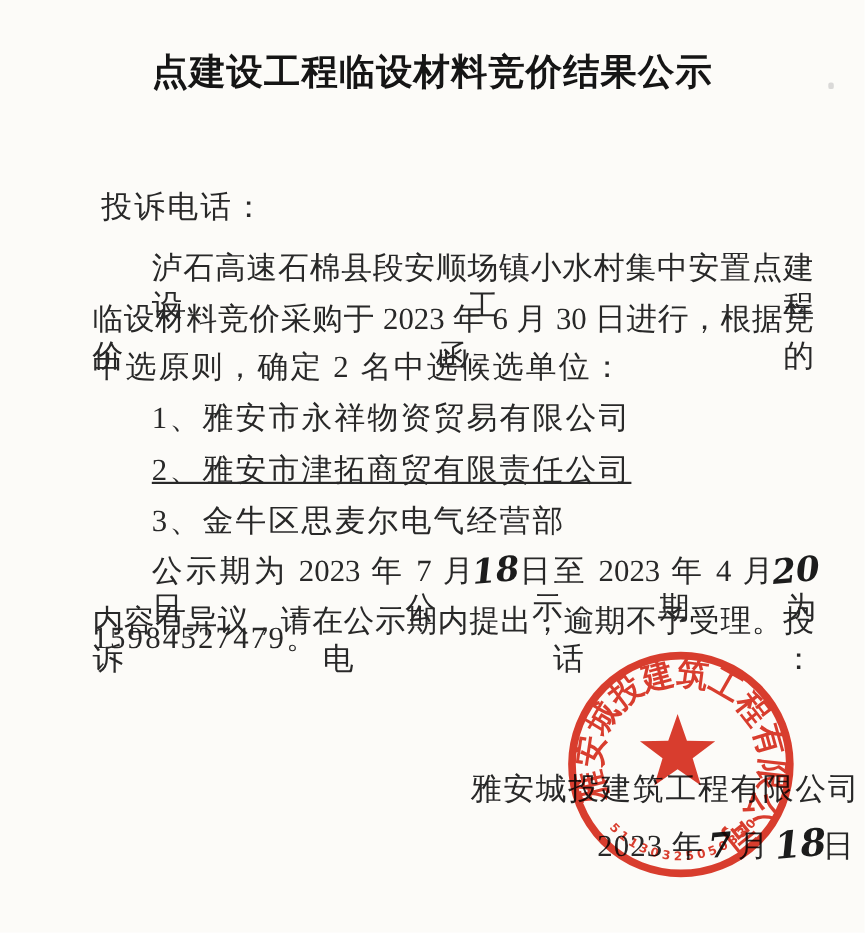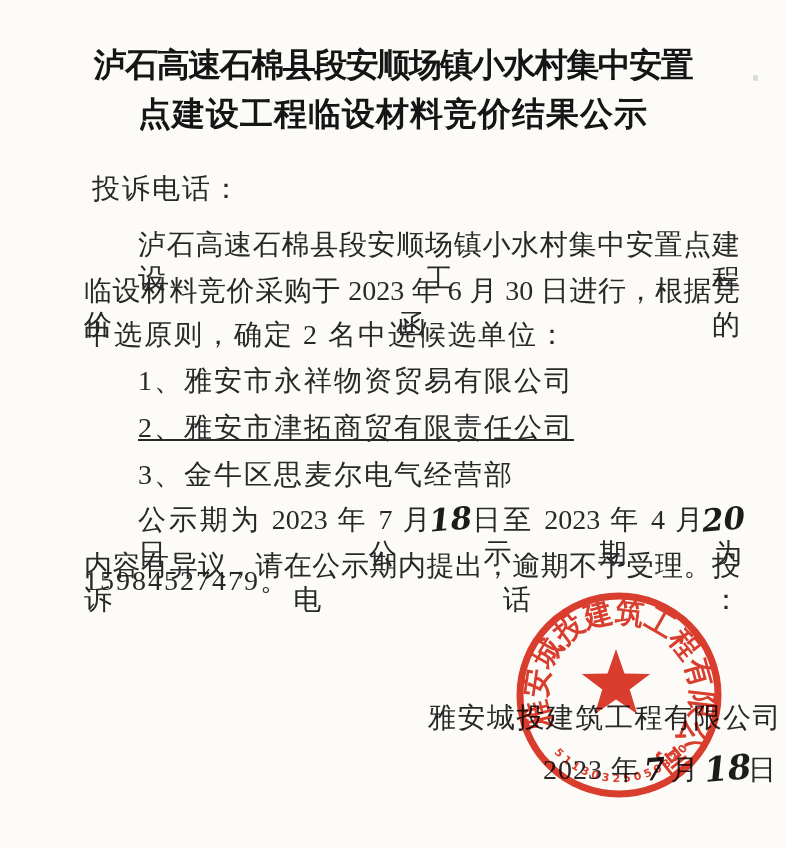--- a/index.html
+++ b/index.html
@@ -62,21 +62,20 @@
     width:5px;height:6px;border-radius:2px;
     background:#bdbdbd;opacity:.55;
   }
 </style>
 </head>
 <body>
 
 <div class="page">
 
   <div class="title">
-    <span class="t1">泸石高速石棉县段安顺场镇小水村集中安置</span>
     <span class="t2">点建设工程临设材料竞价结果公示</span>
   </div>
 
   <div class="line" style="left:92px;top:172px;">投诉电话：</div>
 
   <div class="line just" style="left:138px;top:228px;width:602px;">泸石高速石棉县段安顺场镇小水村集中安置点建设工程</div>
   <div class="line just" style="left:84px;top:274px;width:656px;">临设材料竞价采购于 2023 年 6 月 30 日进行，根据竞价函的</div>
   <div class="line" style="left:84px;top:318px;">中选原则，确定 2 名中选候选单位：</div>
 
   <div class="line" style="left:138px;top:364px;">1、雅安市永祥物资贸易有限公司</div>

